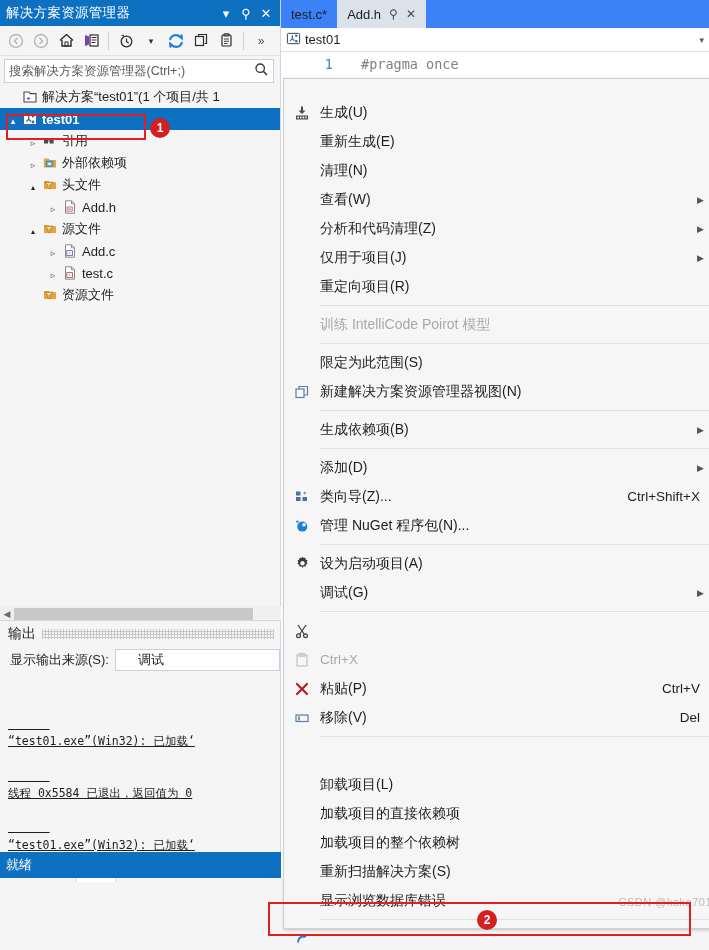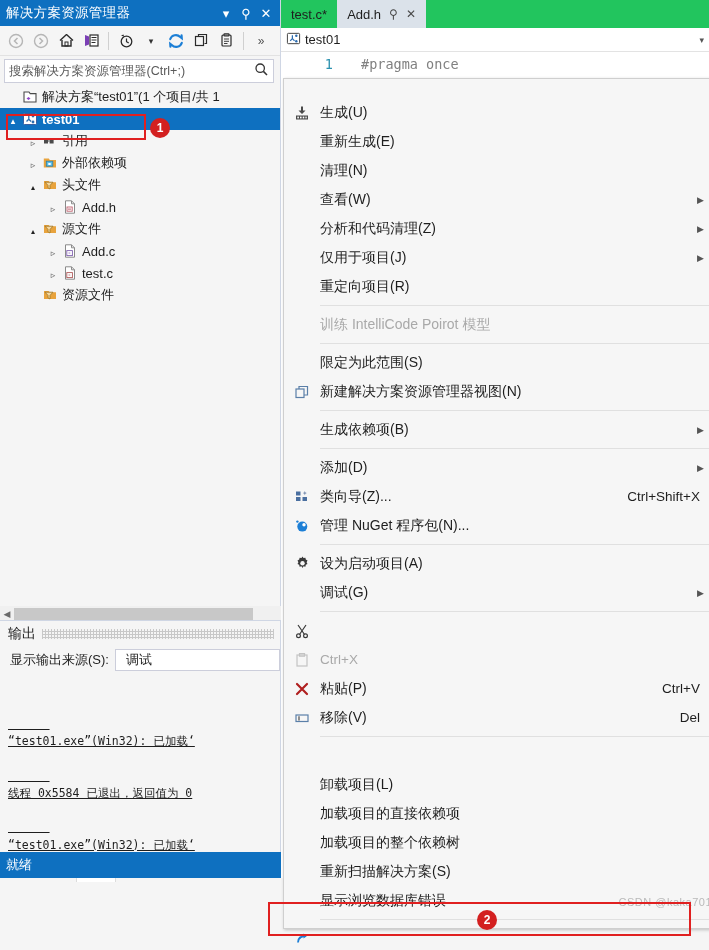--- a/index.html
+++ b/index.html
@@ -54,34 +54,34 @@
     position: absolute; left: 0; top: 620px; width: 281px; height: 262px;
     background: #f5f5f5; border-top: 1px solid #cfd6e4; border-right: 1px solid #cfd6e4;
   }
   #out-head { height: 26px; display:flex; align-items:center; padding-left:8px; font-size: 14px; color:#1e1e1e;}
   #out-head .dots { flex:1; height: 10px; margin: 0 6px;
      background: repeating-linear-gradient(90deg, #b9b9b9 0 1px, transparent 1px 3px),
                  repeating-linear-gradient(0deg, #b9b9b9 0 1px, transparent 1px 3px);
      background-size: 3px 3px; opacity:.75;}
   #out-ctl { height: 26px; display:flex; align-items:center; padding-left:10px; gap:6px; }
   #out-ctl .cap { font-size: 13px; }
-  #out-combo { flex:1; height: 22px; background:#fff; border:1px solid #cccedb; display:flex; align-items:center; padding-left:10px; font-size:13px; margin-right:0;}
+  #out-combo { flex:1; height: 22px; background:#fff; border:1px solid #cccedb; display:flex; align-items:center; padding-left:22px; font-size:13px; margin-right:0;}
   #out-text { position:absolute; left: 8px; right: 0; top: 78px; bottom: 28px; overflow: hidden;
      font-family: "DejaVu Sans Mono", "Liberation Mono", monospace; font-size: 11.5px; line-height: 17.2px; color: #1e1e1e; white-space: pre; text-decoration: underline;}
   #out-tabs { position:absolute; left: 0; bottom: 0; height: 24px; width: 281px; display:flex; align-items:center; gap: 4px; padding-left: 8px; border-top:1px solid #dcdcdc; background:#f5f5f5;}
   .otab { font-size: 13px; padding: 2px 6px; }
   .otab.active { color: #0e70c0; background:#fff; border:1px solid #dcdcdc; border-bottom:none;}
 
   
   #status { position:absolute; left:0; bottom:0; width: 281px; height: 26px; background:#0e70c0; color:#fff;
             display:flex; align-items:center; padding-left:6px; font-size: 13px; }
 
   
   #editor { position:absolute; left: 281px; top: 0; right:0; bottom: 0; background:#ffffff; }
-  #ed-tabs { height: 28px; background: #22c55e; display:flex; align-items:stretch; }
+  #ed-tabs { height: 28px; background: #3b82f6; display:flex; align-items:stretch; }
   .etab { display:flex; align-items:center; padding: 0 10px; font-size: 13px; color: #1e1e1e; }
   .etab.active { background: #dbe2ea; }
   .etab .pin, .etab .cls { margin-left: 8px; color:#4a4a4a; font-size: 12px;}
   #ed-bread { height: 24px; border-bottom:1px solid #e3e3e3; display:flex; align-items:center; padding-left: 5px; font-size: 13px; gap:4px;}
   #ed-bread .caret { margin-left:auto; margin-right: 5px; color:#555; font-size:9px;}
   #ed-code { padding-top: 4px; font-family:"DejaVu Sans Mono","Liberation Mono",monospace; font-size: 13.5px; display:flex;}
   #ed-code .gut { width: 58px; text-align:right; color:#2b91af; padding-right: 6px;}
   #ed-code .src { color:#808080; padding-left: 22px;}
 
   

